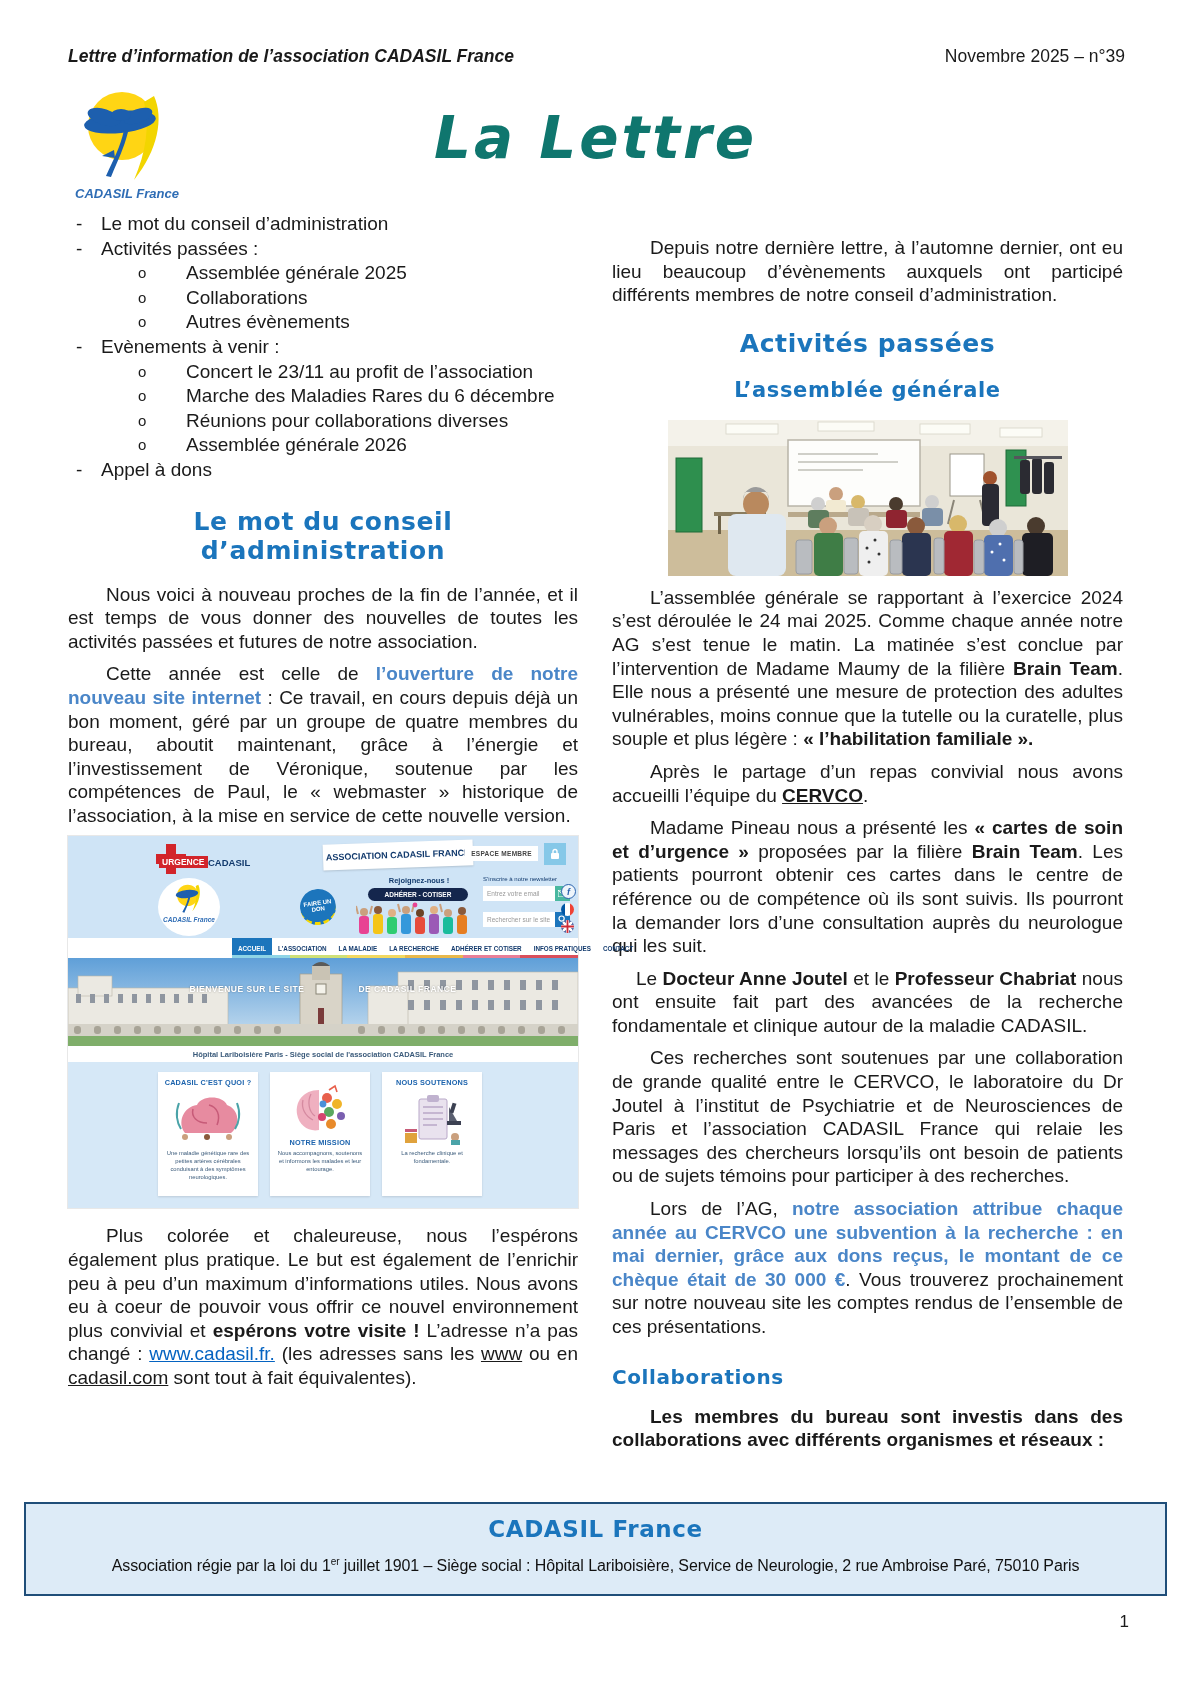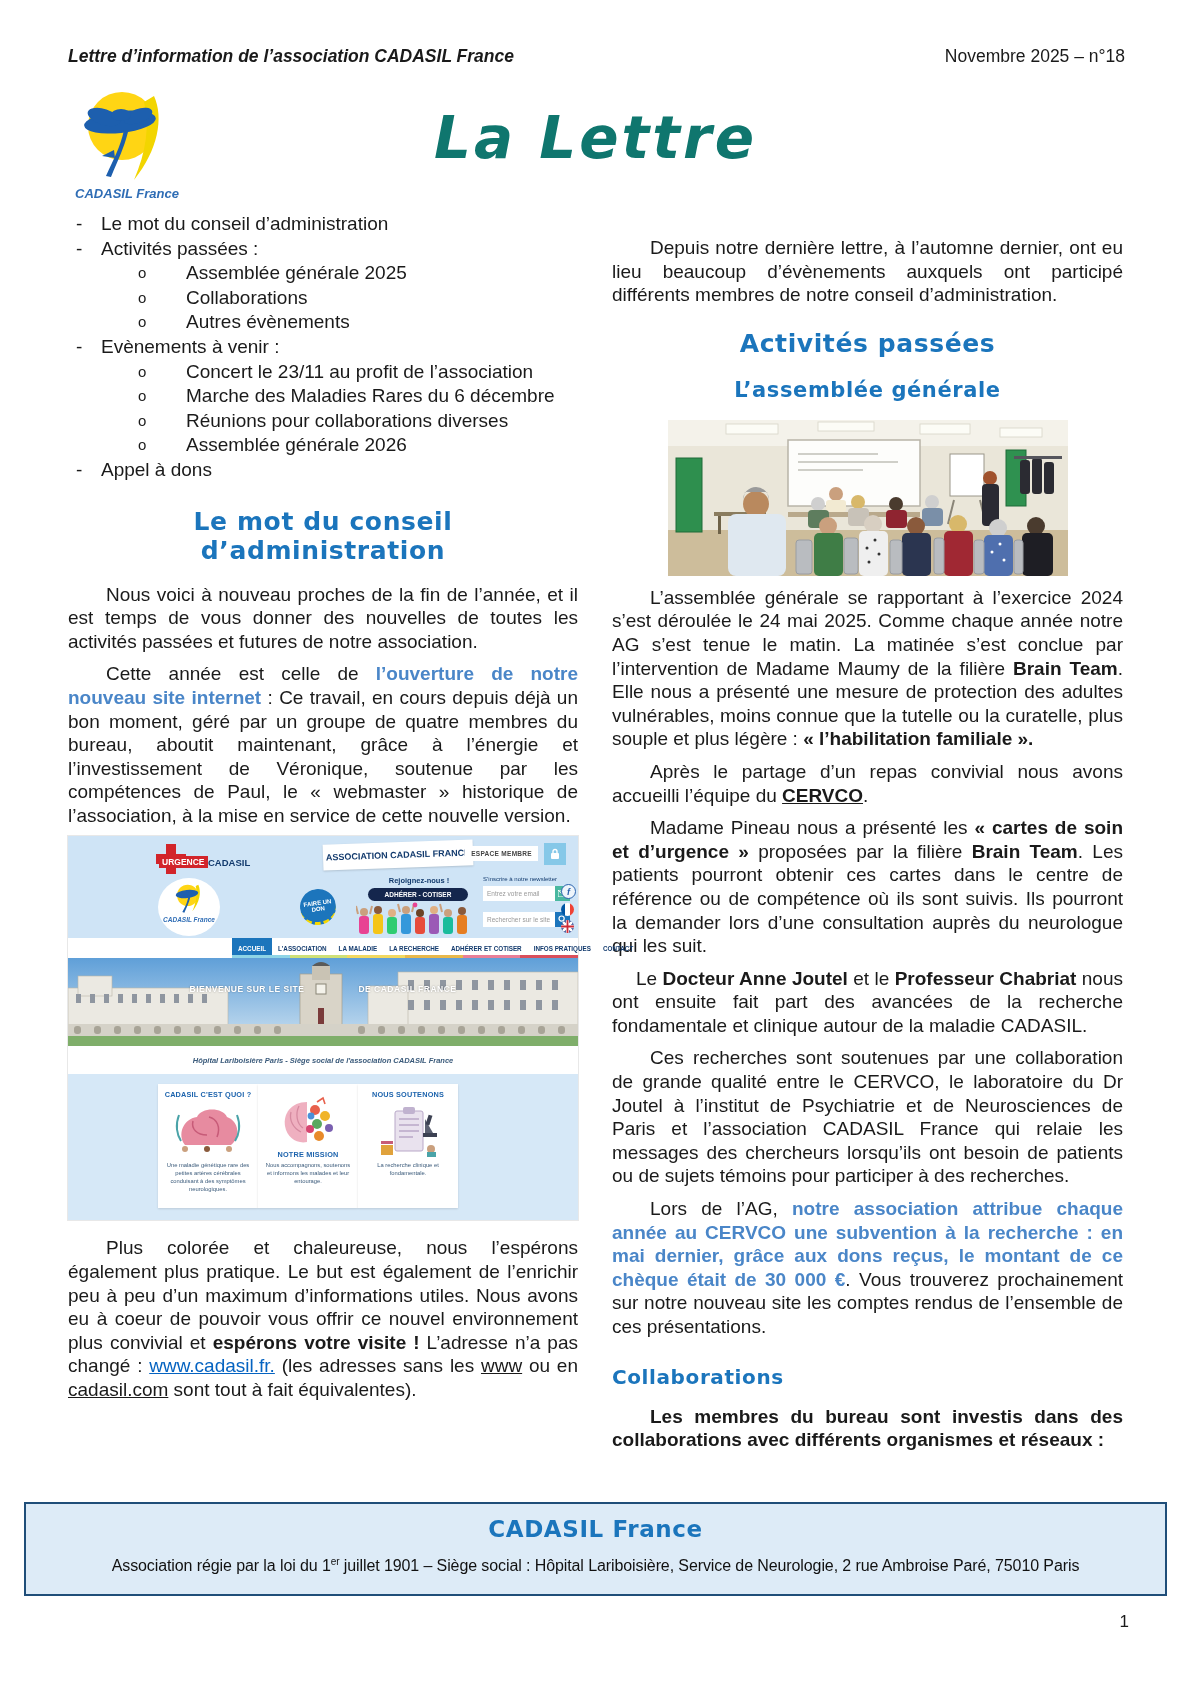--- a/index.html
+++ b/index.html
@@ -77,44 +77,44 @@
   .ws-flag-fr{display:flex;}
   .ws-flag-fr i{display:block; width:34%; height:100%;}
   .ws-nav{position:relative; height:20px; background:#ffffff; display:flex; align-items:stretch; padding-left:164px; font-size:6.3px; font-weight:bold; color:#123a6d;}
   .ws-nav-item{display:flex; align-items:center; padding:0 6px; white-space:nowrap;}
   .ws-nav-item.active{background:#1c75bc; color:#fff;}
   .ws-nav-strip{position:absolute; left:164px; right:0; bottom:0; height:3px; display:flex;}
   .ws-nav-strip i{flex:1;}
   .ws-hero{position:relative; height:88px; overflow:hidden;}
   .ws-hero-text{position:absolute; top:26px; left:0; width:100%; display:flex; justify-content:center; gap:54px;
     color:#fff; font-size:8.5px; font-weight:bold; letter-spacing:.5px; text-shadow:0 0 2px rgba(0,0,0,.35);}
-  .ws-caption{height:28px; background:#fff; display:flex; align-items:center; justify-content:center;
-    font-size:7.5px; font-weight:bold; color:#3a5a7a;font-style:italic;}
-  .ws-cards{height:146px; background:#d6e8f7; display:flex; padding:10px 0 0 90px; box-sizing:border-box;}
+  .ws-caption{height:16px; background:#fff; display:flex; align-items:center; justify-content:center;
+    font-size:7.5px; font-weight:bold; color:#3a5a7a;}
+  .ws-cards{height:146px; background:#d6e8f7; display:flex; gap:12px; padding:10px 0 0 90px; box-sizing:border-box;}
   .ws-card{width:100px; height:124px; background:#fff; box-shadow:0 1px 2px rgba(0,0,0,.12); padding:6px 5px 0 5px; box-sizing:border-box; text-align:center;}
   .ws-card-title{font-size:7.3px; font-weight:bold; color:#1c63ad; letter-spacing:.2px;}
   .ws-card-caption{font-size:5.8px; color:#3a5a7a; line-height:1.35; margin-top:3px;}
   .ws-card-art{height:56px; display:flex; align-items:center; justify-content:center; margin-top:4px;}
   
   .photo{display:block; margin:18px auto 10px auto;}
   
   .footer-box{position:absolute; left:24px; right:24px; top:1502px; height:94px; background:#ddebf7; border:2px solid #1f4e79; box-sizing:border-box; text-align:center;}
   .footer-title{font-size:23px; margin-top:12px;}
   .footer-line{font-size:16px; color:#111; margin-top:14px; letter-spacing:-0.1px;}
   .footer-line sup{font-size:10px;}
   .page-number{position:absolute; right:62px; top:1612px; font-size:17px;}
 </style>
 </head>
 <body>
 
 <div class="page">
 
   <div class="masthead">
     <span class="masthead-left">Lettre d’information de l’association CADASIL France</span>
-    <span class="masthead-right">Novembre 2025 – n°18</span>
+    <span class="masthead-right">Novembre 2025 – n°39</span>
   </div>
 
   <div class="logo">
     <svg width="138" height="108" viewBox="0 0 138 108">
       <circle cx="64" cy="44" r="34" fill="#ffd514"></circle>
       <path d="M96 14 C106 36 100 68 76 98 C88 70 92 44 86 20 Z" fill="#f2d500"></path>
       <g fill="#1d5fae">
         <ellipse cx="62" cy="40" rx="36" ry="11" transform="rotate(-6 62 40)"></ellipse>
         <ellipse cx="46" cy="35" rx="17" ry="8" transform="rotate(18 46 35)"></ellipse>
         <ellipse cx="80" cy="34" rx="15" ry="7" transform="rotate(-20 80 34)"></ellipse>

